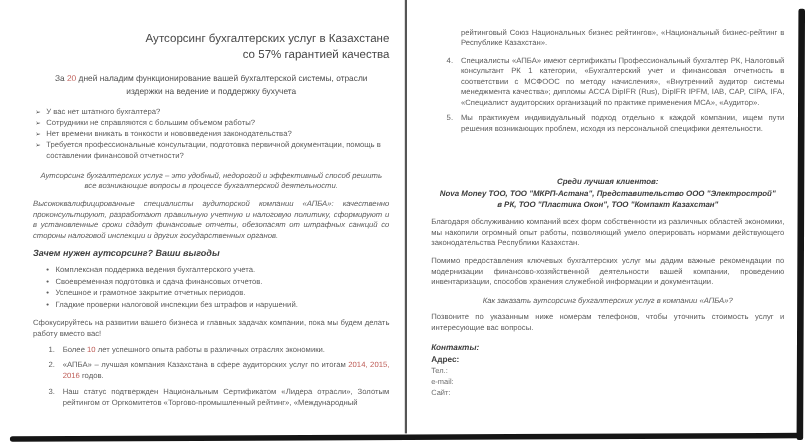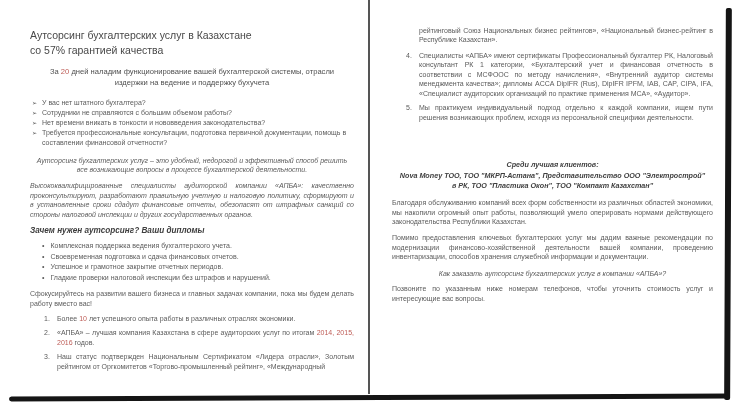--- a/index.html
+++ b/index.html
@@ -22,21 +22,21 @@
 
   .page{position:absolute;top:0;height:394px;box-sizing:border-box;overflow:hidden;background:transparent;}
   .page1{left:14px;width:352px;padding:28px 12px 0 16px;}
   .page2{left:372px;width:351px;padding:26px 10px 0 20px;}
 
   .t{font-size:7px;line-height:1.35;}
   .just{text-align:justify;}
   .center{text-align:center;}
   .accent{color:var(--accent);}
 
-  .doc-title{font-size:10.5px;line-height:1.45;color:#484848;text-align:left;margin:0 0 9px 0;}
+  .doc-title{font-size:10.5px;line-height:1.45;color:#484848;text-align:right;margin:0 0 9px 0;}
   .subtitle{font-size:7.6px;line-height:1.4;color:#4f4f4f;text-align:center;margin:0 4px 9px 4px;}
 
   .pp-list{margin:0 0 7px 2px;}
   .pp-item{display:flex;gap:5px;font-size:7px;line-height:1.45;}
   .pp-marker{flex:none;font-size:6px;line-height:1.7;color:#4f4f4f;}
   .pp-text{flex:1;}
 
   .intro{font-style:italic;margin:0 2px 7px 2px;}
   .specialists{font-style:italic;margin:0 0 7px 0;}
 
@@ -93,21 +93,21 @@
       <div class="pp-item">
         <span class="pp-marker">➢</span>
         <span class="pp-text">Требуется профессиональные консультации, подготовка первичной документации, помощь в составлении финансовой отчетности?</span>
       </div>
     </div>
 
     <div class="t center intro">Аутсорсинг бухгалтерских услуг – это удобный, недорогой и эффективный способ решить все возникающие вопросы в процессе бухгалтерской деятельности.</div>
 
     <div class="t just specialists">Высококвалифицированные специалисты аудиторской компании «АПБА»: качественно проконсультируют, разработают правильную учетную и налоговую политику, сформируют и в установленные сроки сдадут финансовые отчеты, обезопасят от штрафных санкций со стороны налоговой инспекции и других государственных органов.</div>
 
-    <div class="sec-heading">Зачем нужен аутсорсинг? Ваши дипломы</div>
+    <div class="sec-heading">Зачем нужен аутсорсинг? Ваши выгоды</div>
 
     <div class="b-list">
       <div class="b-item">
         <span class="b-marker">•</span>
         <span>Комплексная поддержка ведения бухгалтерского учета.</span>
       </div>
       <div class="b-item">
         <span class="b-marker">•</span>
         <span>Своевременная подготовка и сдача финансовых отчетов.</span>
       </div>
@@ -161,18 +161,25 @@
     </div>
 
     <div class="t just p2-para">Благодаря обслуживанию компаний всех форм собственности из различных областей экономики, мы накопили огромный опыт работы, позволяющий умело оперировать нормами действующего законодательства Республики Казахстан.</div>
 
     <div class="t just p2-para">Помимо предоставления ключевых бухгалтерских услуг мы дадим важные рекомендации по модернизации финансово-хозяйственной деятельности вашей компании, проведению инвентаризации, способов хранения служебной информации и документации.</div>
 
     <div class="t order-q">Как заказать аутсорсинг бухгалтерских услуг в компании «АПБА»?</div>
 
     <div class="t just cta">Позвоните по указанным ниже номерам телефонов, чтобы уточнить стоимость услуг и интересующие вас вопросы.</div>
 
+    <div class="contacts">
+      <div class="c-heading">Контакты:</div>
+      <div class="c-address">Адрес:</div>
+      <div class="c-line">Тел.:</div>
+      <div class="c-line">e-mail:</div>
+      <div class="c-line">Сайт:</div>
+    </div>
   </div>
 
   <div class="divider"></div>
   <div class="edge-bottom"></div>
   <div class="edge-right"></div>
 </div>
 
 </body></html>

